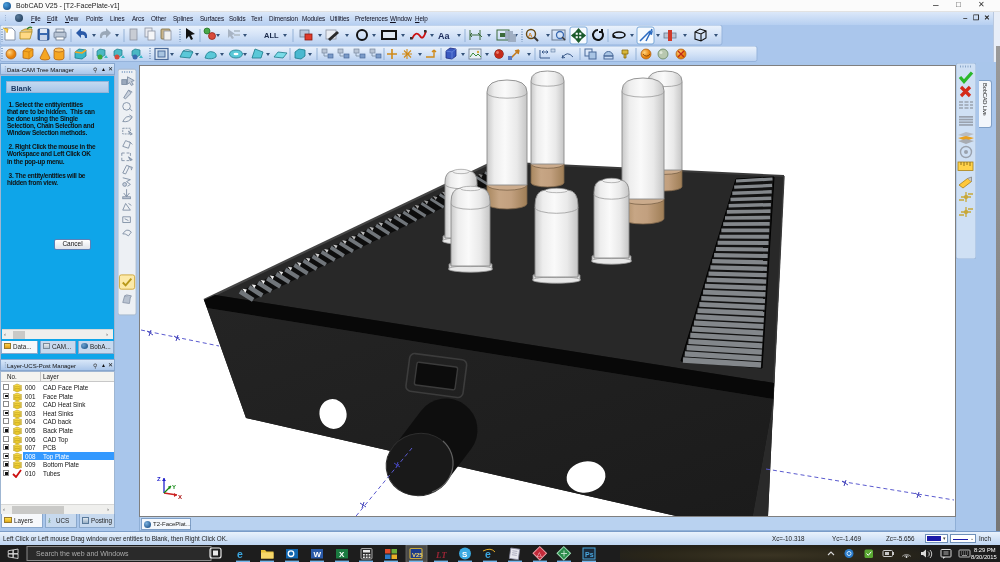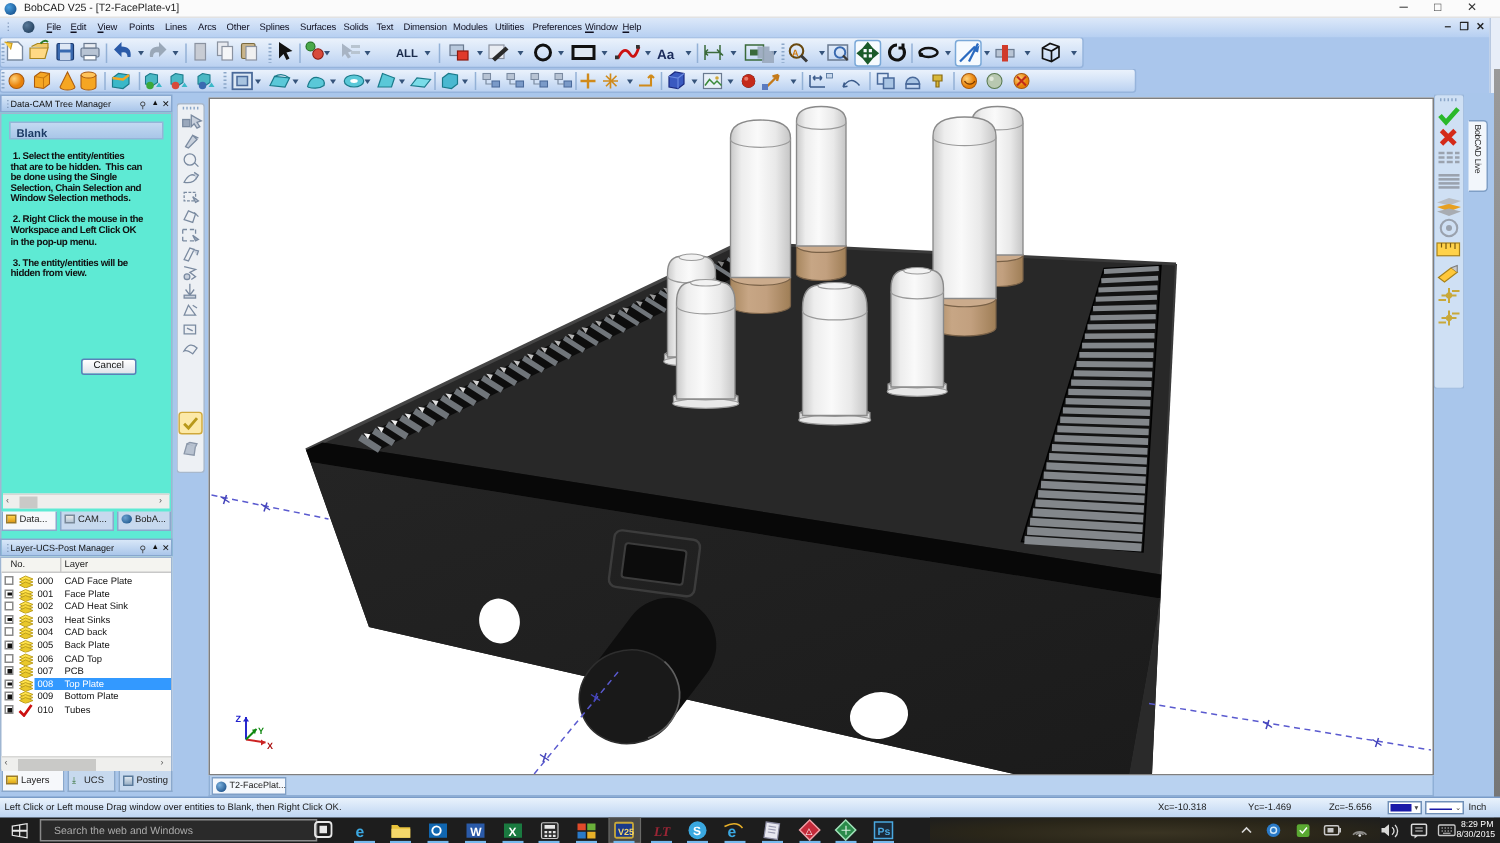--- a/index.html
+++ b/index.html
@@ -441,21 +441,21 @@
   </div>
 
   <div class="abs" style="left:0;top:63px;width:115px;height:293px;">
     <div class="abs" style="left:0;top:0;width:115px;height:12px;background:linear-gradient(#d8e7f8,#aac6ea);border:1px solid #87a7cf;font-size:6.5px;color:#111;">
       <span class="abs" style="left:1px;top:1px;color:#6d87ab;">⋮</span>
       <span class="abs" style="left:6px;top:2.5px;font-size:6px;">Data-CAM Tree Manager</span>
       <span class="abs" style="left:92px;top:2px;font-size:6px;color:#333;">⚲</span>
       <span class="abs" style="left:100px;top:2px;font-size:5px;">▲</span>
       <span class="abs" style="left:107px;top:1px;font-size:6px;">✕</span>
     </div>
-    <div class="abs" style="left:0;top:12px;width:115px;height:319px;background:#5eead4;border:1px solid #9fb6d2;">
+    <div class="abs" style="left:0;top:12px;width:115px;height:319px;background:#0ea5e9;border:1px solid #9fb6d2;">
       <div class="abs" style="left:5px;top:5px;width:103px;height:12px;background:linear-gradient(#c3d9f1,#a9c6e8);border:1px solid #95b4d8;">
         <span class="abs" style="left:4px;top:2px;font-size:7.5px;font-weight:bold;color:#1a3a64;">Blank</span>
       </div>
       <div class="abs" style="left:6px;top:24.5px;width:107px;font-size:6.5px;font-weight:bold;color:#111;line-height:7.15px;letter-spacing:-0.25px;">
         <div>&nbsp;1. Select the entity/entities<br>that are to be hidden.&nbsp; This can<br>be done using the Single<br>Selection, Chain Selection and<br>Window Selection methods.</div>
         <div style="margin-top:7px;">&nbsp;2. Right Click the mouse in the<br>Workspace and Left Click OK<br>in the pop-up menu.</div>
         <div style="margin-top:7px;">&nbsp;3. The entity/entities will be<br>hidden from view.</div>
       </div>
       <div class="abs" style="left:53px;top:163px;width:37px;height:11px;background:linear-gradient(#ffffff,#dfe3ea);border:1px solid #5a80b8;border-radius:2px;text-align:center;font-size:6.5px;color:#111;">Cancel</div>
 

